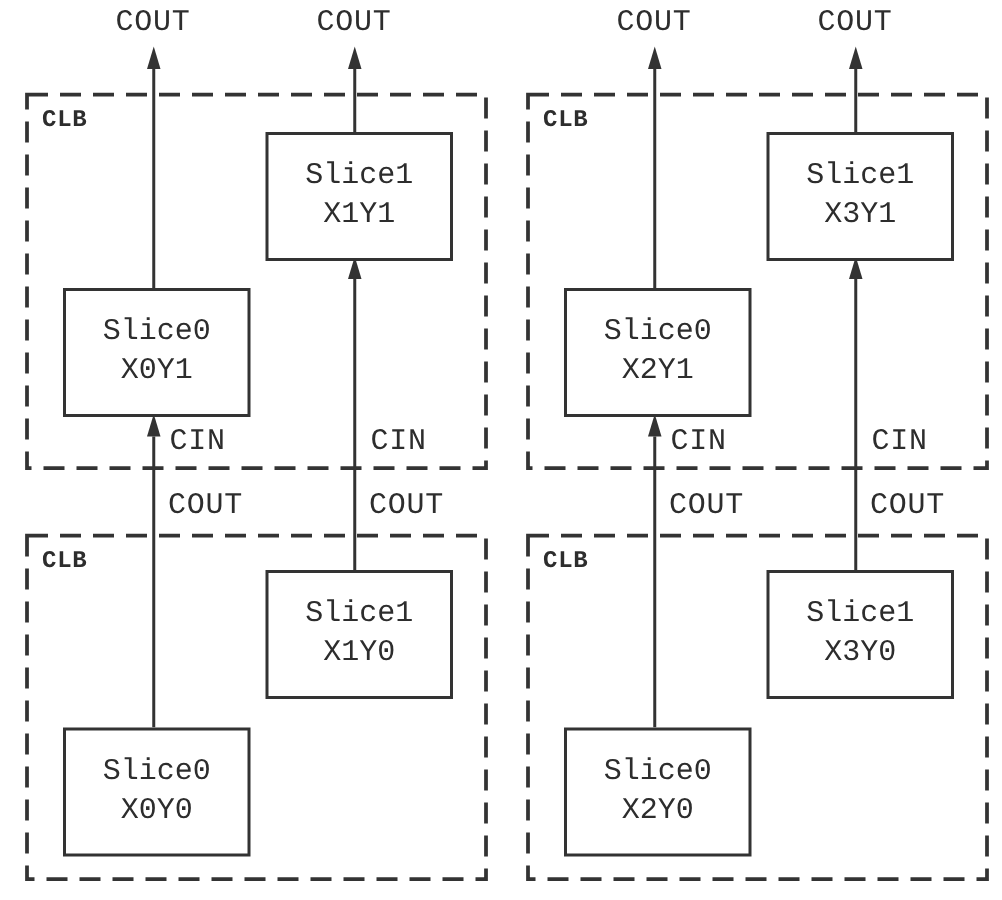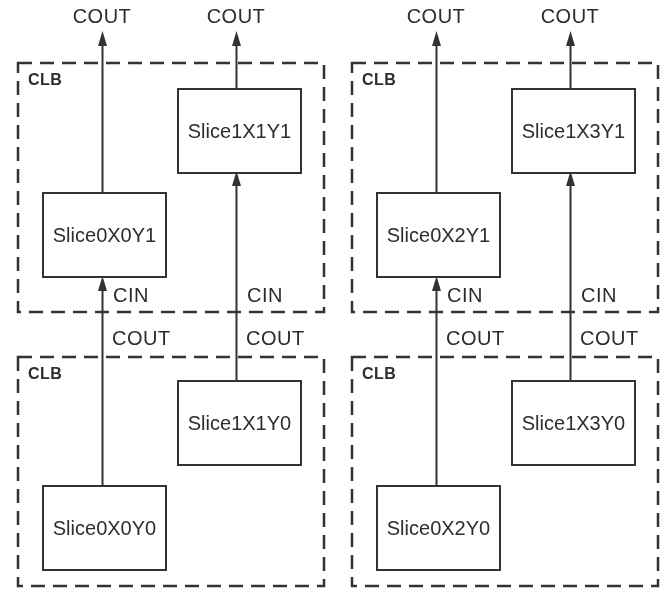--- a/index.html
+++ b/index.html
@@ -1,21 +1,21 @@
 <!DOCTYPE html>
 <html><head>
 <meta charset="utf-8">
 <style>
   html, body { margin: 0; padding: 0; background: #ffffff; }
   .diagram {
     position: relative;
     width: 668px;
     height: 600px;
     background: #ffffff;
-    font-family: Liberation Sans, sans-serif;
+    font-family: Liberation Mono, monospace;
     color: #2d2d2d;
     overflow: hidden;
   }
   .layer { position: absolute; left: 0; top: 0; }
   .clb-rect { fill: none; stroke: #333333; stroke-width: 2.5; stroke-dasharray: 14 8; }
   .carry-line { stroke: #333333; stroke-width: 2; }
   .arrowhead { fill: #333333; stroke: none; }
 
   .txt { position: absolute; font-size: 20px; line-height: 20px; letter-spacing: 0.5px; white-space: nowrap; }
   .top-cout { top: 6px; width: 100px; text-align: center; }
@@ -31,21 +31,21 @@
   .clb-tl { left: 28px; top: 70px; }
   .clb-tr { left: 362px; top: 70px; }
   .clb-bl { left: 28px; top: 364px; }
   .clb-br { left: 362px; top: 364px; }
 
   .slice {
     position: absolute;
     width: 121px; height: 82px;
     border: 2px solid #333333;
     background: #ffffff;
-    display: flex; flex-direction: row;
+    display: flex; flex-direction: column;
     align-items: center; justify-content: center;
     font-size: 20px; line-height: 26px;
     text-align: center;
   }
   .s-x0y1 { left: 42px;  top: 192px; }
   .s-x1y1 { left: 177px; top: 88px;  }
   .s-x2y1 { left: 376px; top: 192px; }
   .s-x3y1 { left: 511px; top: 88px;  }
   .s-x0y0 { left: 42px;  top: 485px; }
   .s-x1y0 { left: 177px; top: 380px; }

